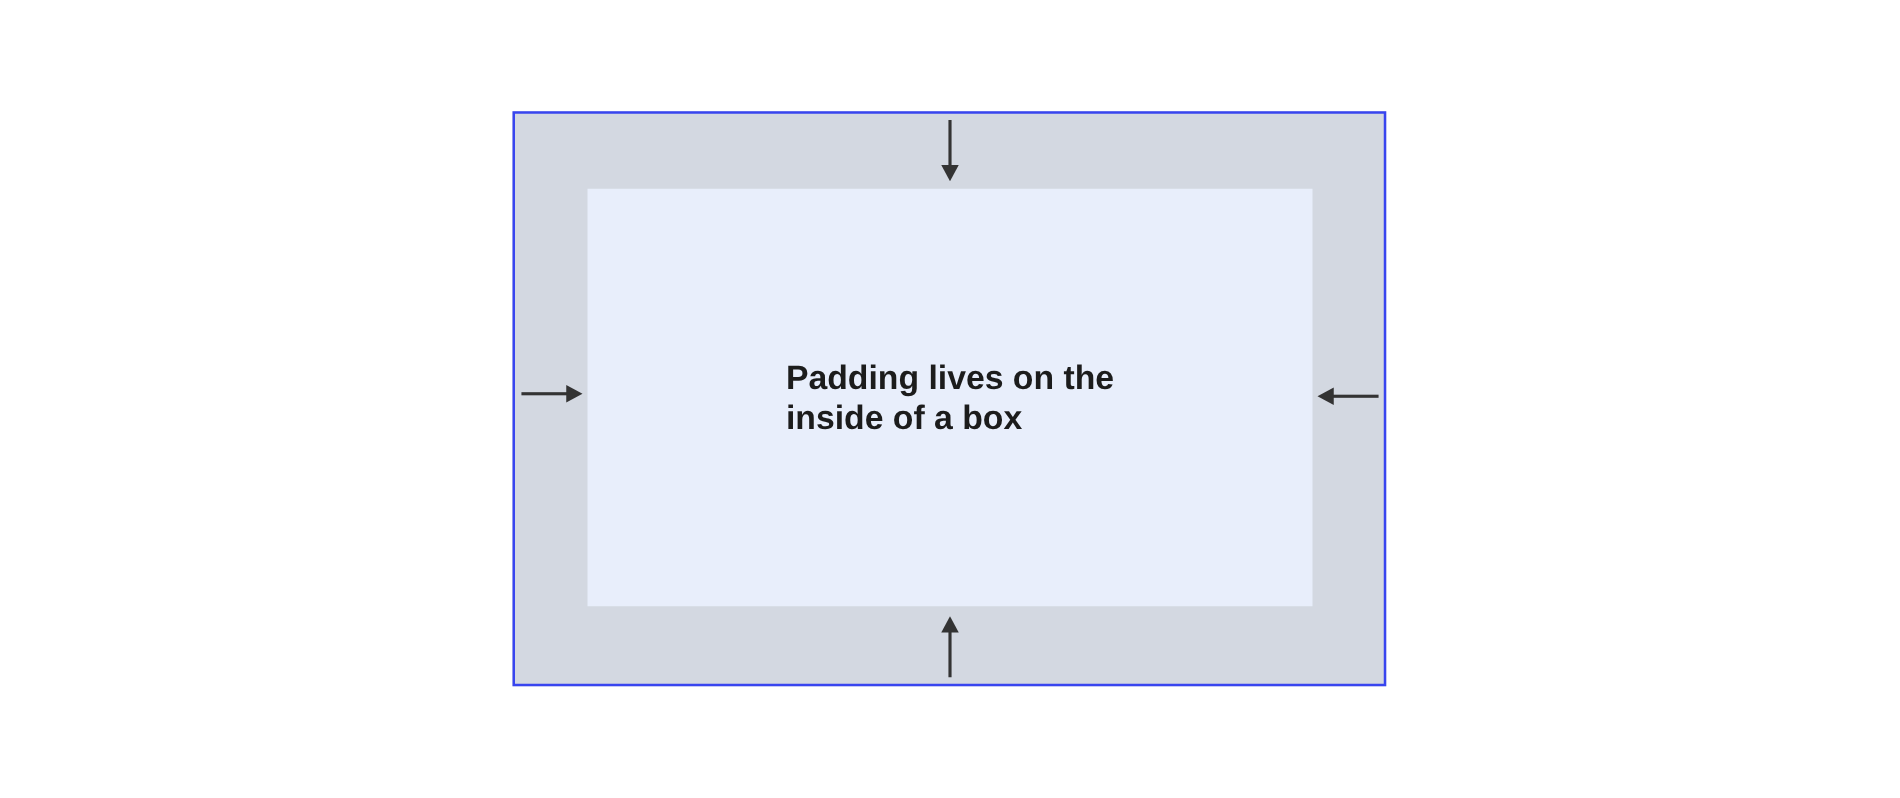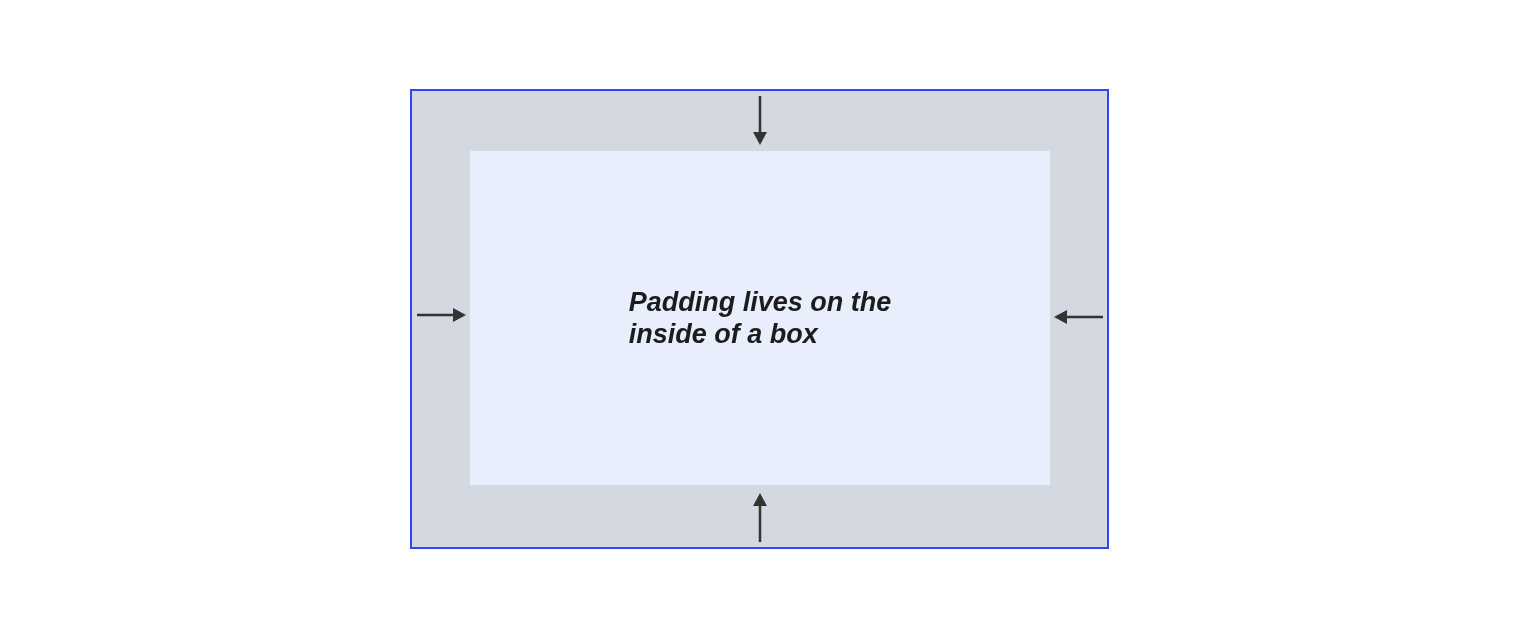--- a/index.html
+++ b/index.html
@@ -14,21 +14,20 @@
   html, body {
     width: 1520px; height: 638px;
     background: var(--canvas);
     font-family: "Liberation Sans", sans-serif;
     overflow: hidden;
   }
   .canvas {
     position: relative;
     width: 1468px; height: 638px;
     background: var(--canvas);
-    font-style: italic;
   }
   .outer-box {
     position: absolute;
     left: 410px; top: 89px;
     width: 699px; height: 460px;
     background: var(--padding-area);
     border: 2px solid var(--border);
   }
   .inner-box {
     position: absolute;

